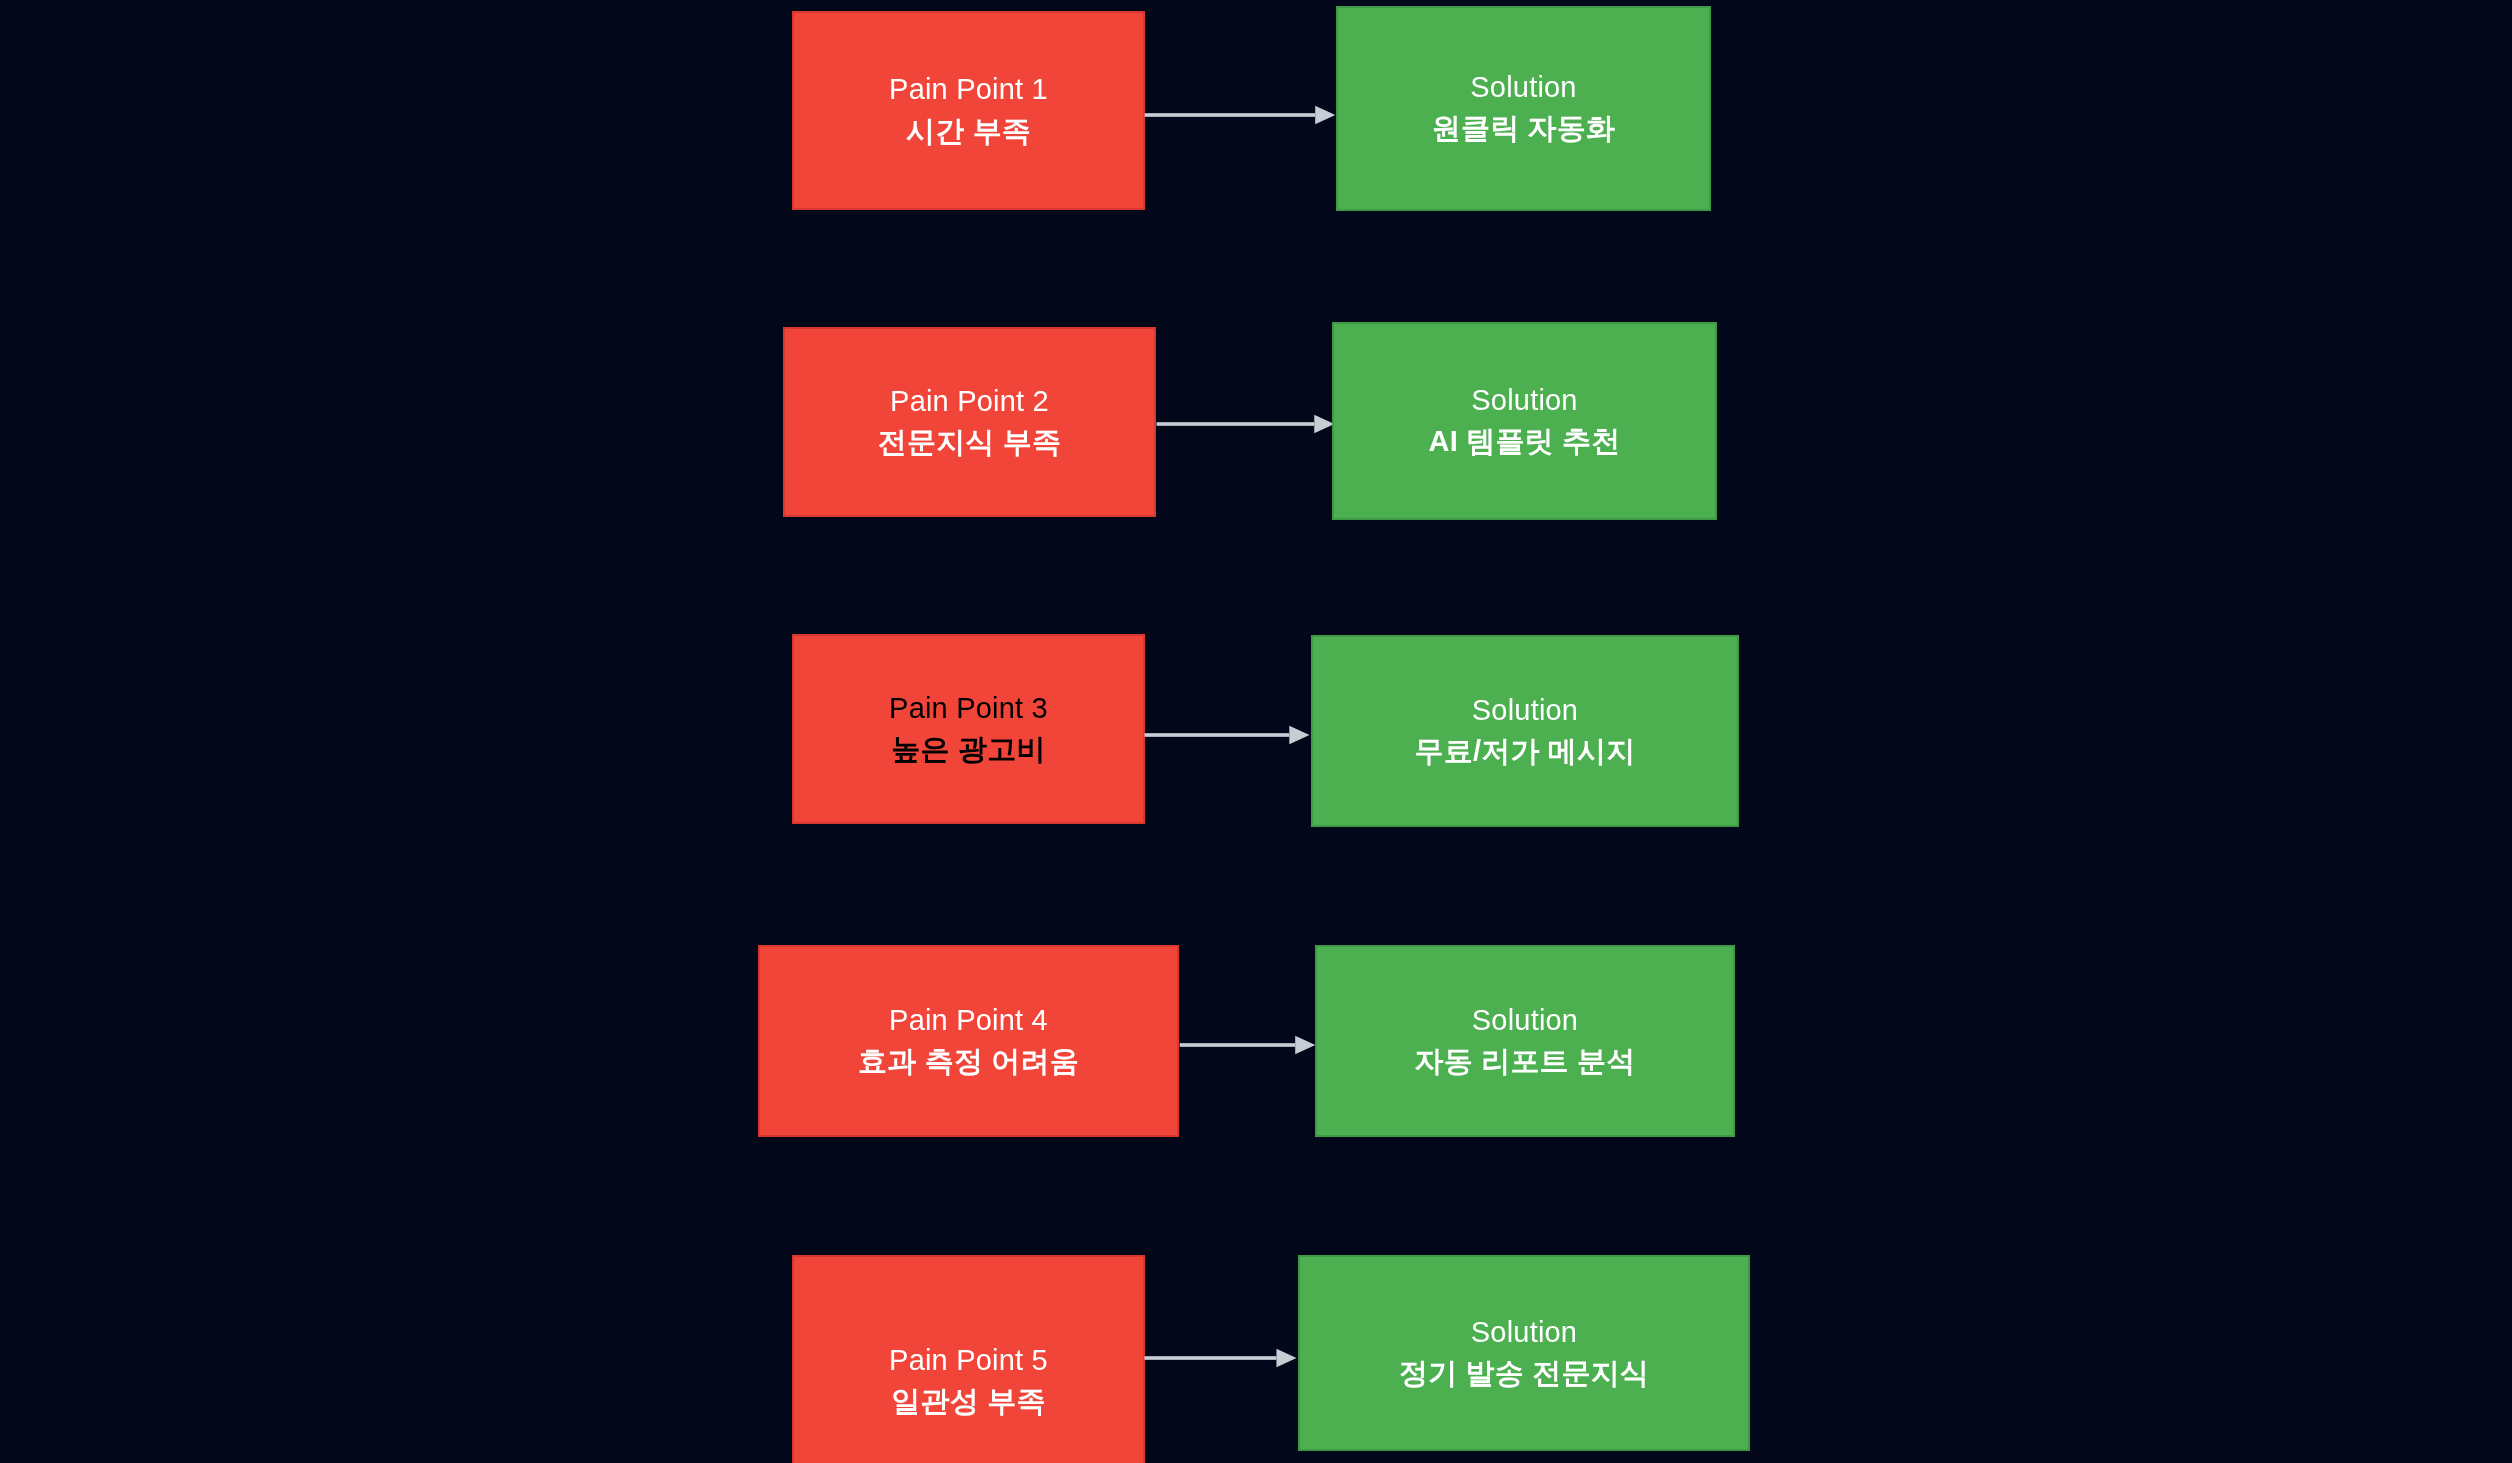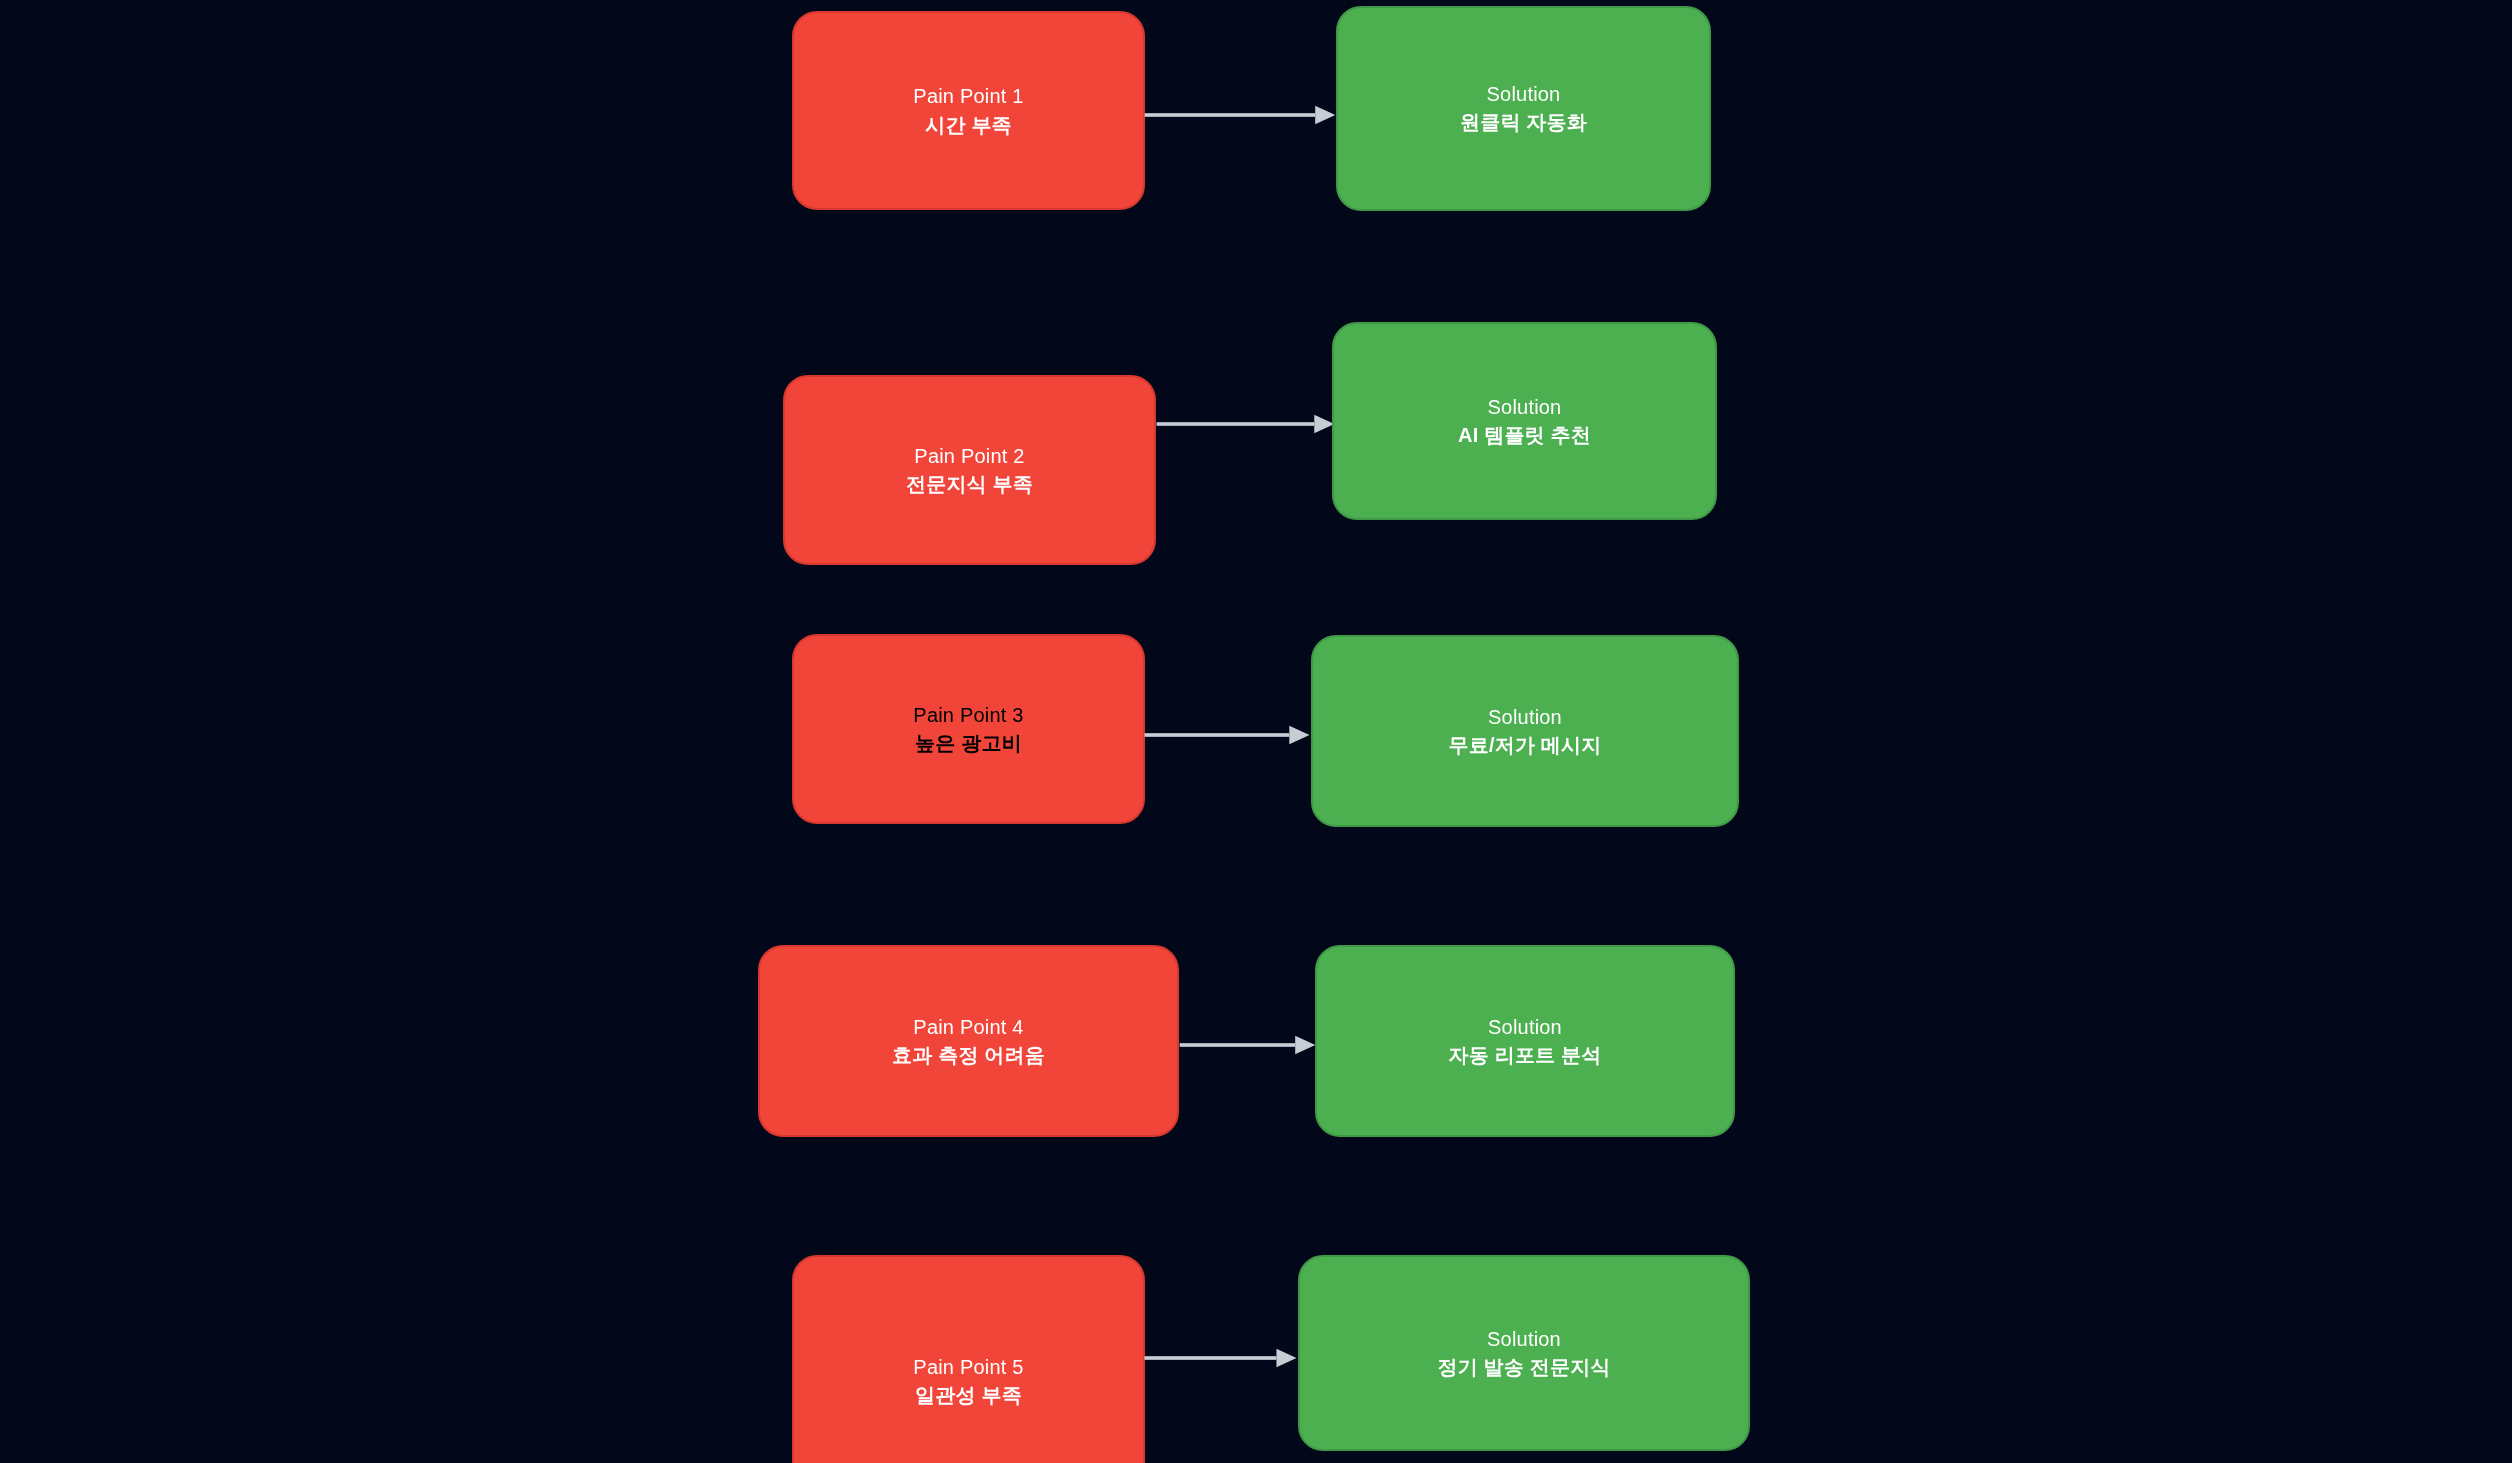--- a/index.html
+++ b/index.html
@@ -20,25 +20,24 @@
   }
   .node {
     position: absolute;
     box-sizing: border-box;
     display: flex;
     flex-direction: column;
     align-items: center;
     justify-content: center;
     text-align: center;
     color: #ffffff;
-    font-size: 20px;
+    font-size: 29px;
     line-height: 1.42;
     letter-spacing: 0.2px;
     font-weight: 400;
-    border-radius: 25px;
   }
   .node.pain {
     background: #f2453a;
     border: 2.8px solid #d6372e;
   }
   .node.solution {
     background: #4caf50;
     border: 2.8px solid #409946;
   }
   .node .line1 {
@@ -70,21 +69,21 @@
     <div class="arrow" style="left: 1144px; top: 104px; width: 192px;">
       <svg width="192" height="22" viewBox="0 0 208 24">
         <rect x="0" y="10" width="186" height="4" fill="#c8ccd4"></rect>
         <polygon points="186,2 208,12 186,22" fill="#c8ccd4"></polygon>
       </svg>
     </div>
     <div class="node solution" style="left: 1336px; top: 5.5px; width: 375px; height: 205px; background: rgb(76, 175, 80); border-color: rgb(64, 153, 70); color: rgb(255, 255, 255);">
       <span class="line1">Solution</span>
       <span class="line2">원클릭 자동화</span>
     </div>
-    <div class="node pain" style="left: 783px; top: 327px; width: 373px; height: 190px; background: rgb(242, 69, 58); border-color: rgb(214, 55, 46); color: rgb(255, 255, 255); margin-top: 48px;">
+    <div class="node pain" style="left: 783px; top: 327px; width: 373px; height: 190px; background: rgb(242, 69, 58); border-color: rgb(214, 55, 46); color: rgb(255, 255, 255);">
       <span class="line1">Pain Point 2</span>
       <span class="line2">전문지식 부족</span>
     </div>
     <div class="arrow" style="left: 1156px; top: 413px; width: 179px;">
       <svg width="179" height="22" viewBox="0 0 194 24">
         <rect x="0" y="10" width="172" height="4" fill="#c8ccd4"></rect>
         <polygon points="172,2 194,12 172,22" fill="#c8ccd4"></polygon>
       </svg>
     </div>
     <div class="node solution" style="left: 1332px; top: 322px; width: 385px; height: 198px; background: rgb(76, 175, 80); border-color: rgb(64, 153, 70); color: rgb(255, 255, 255);">

